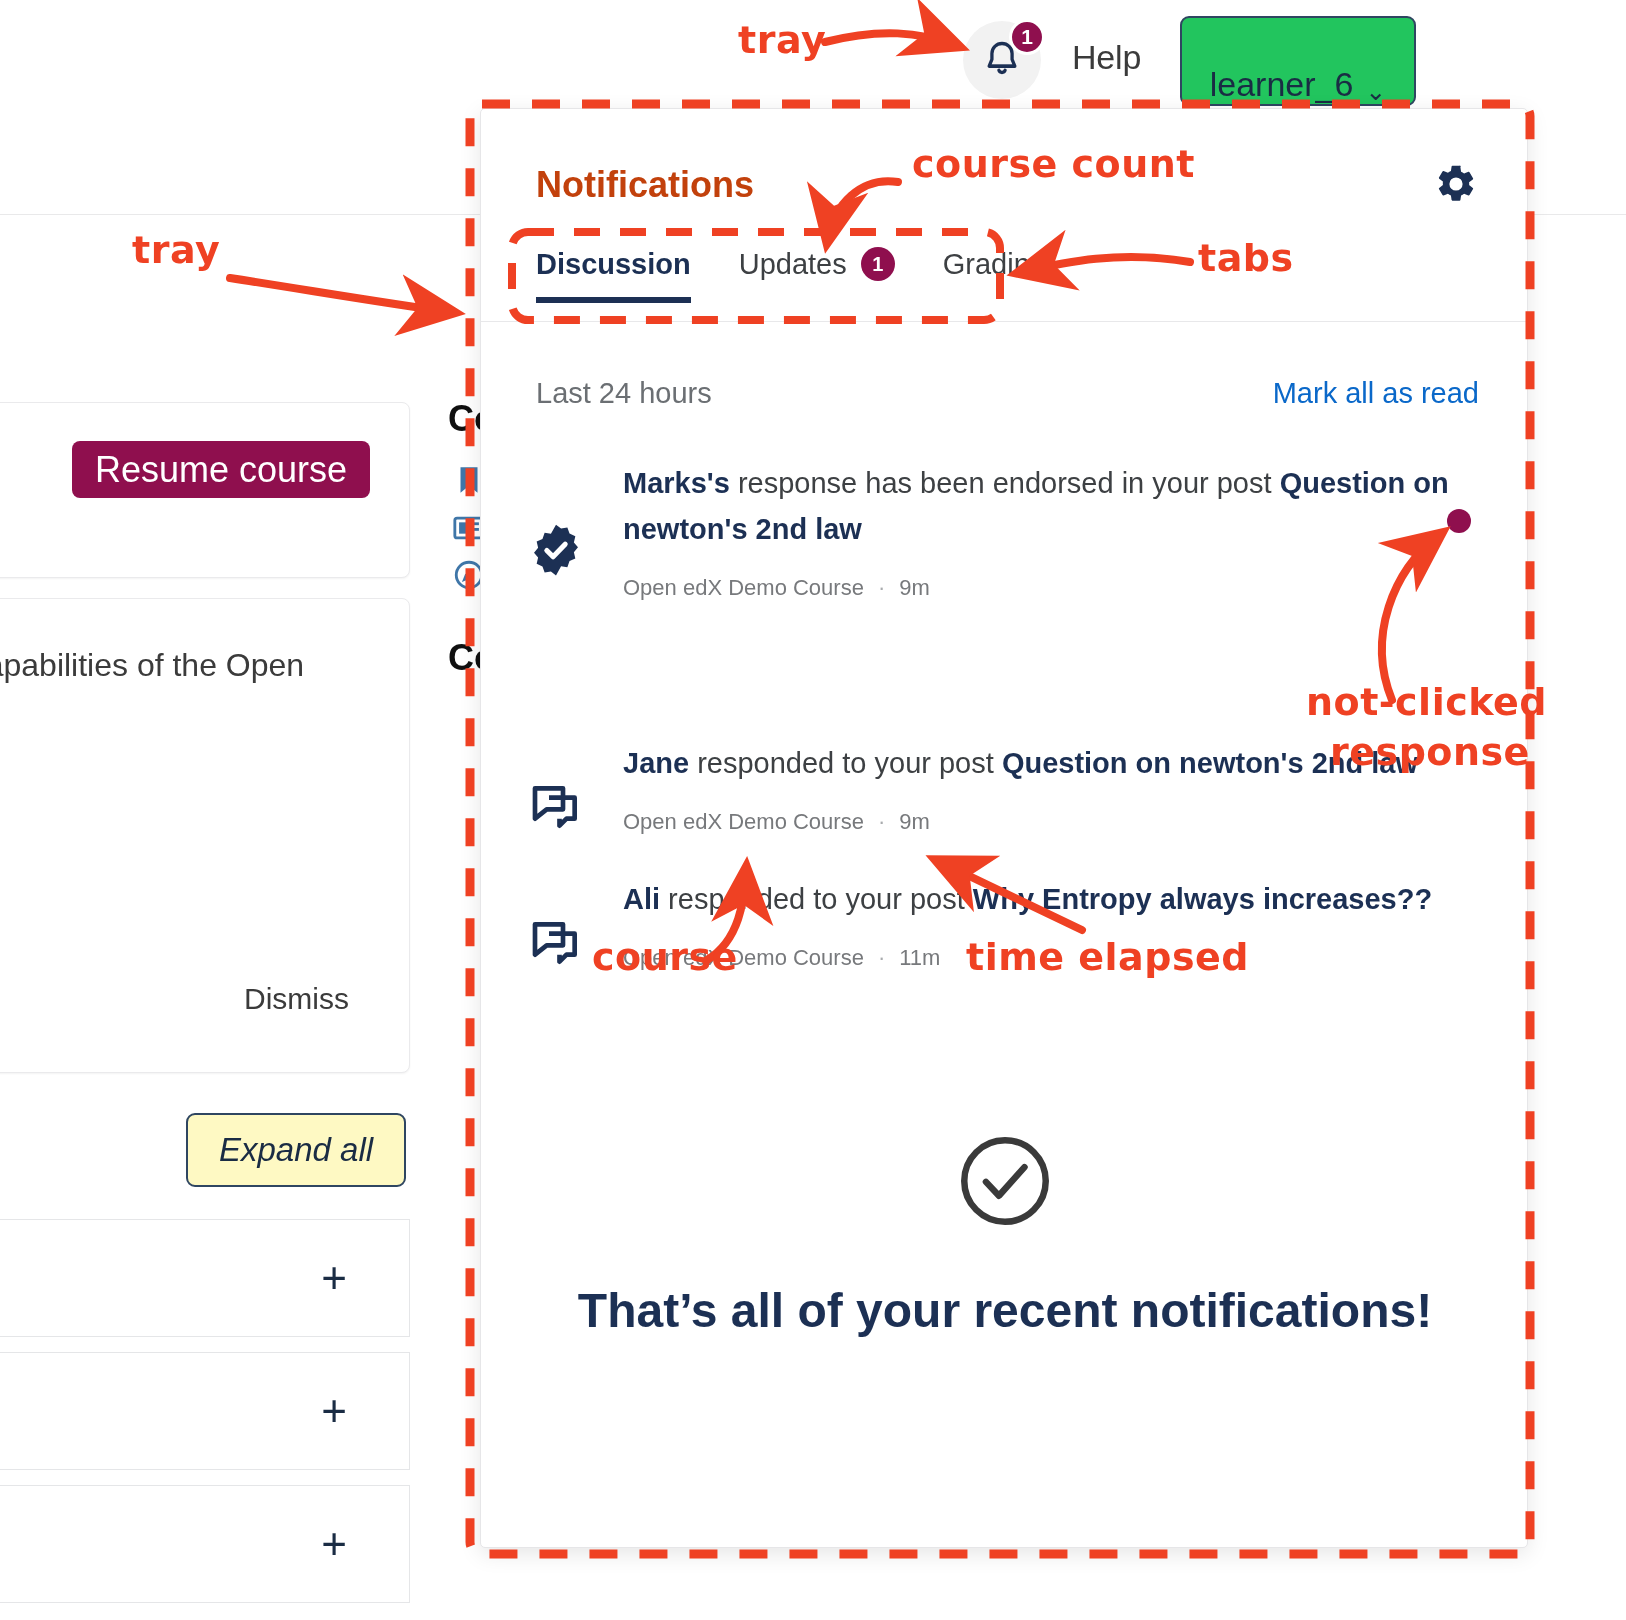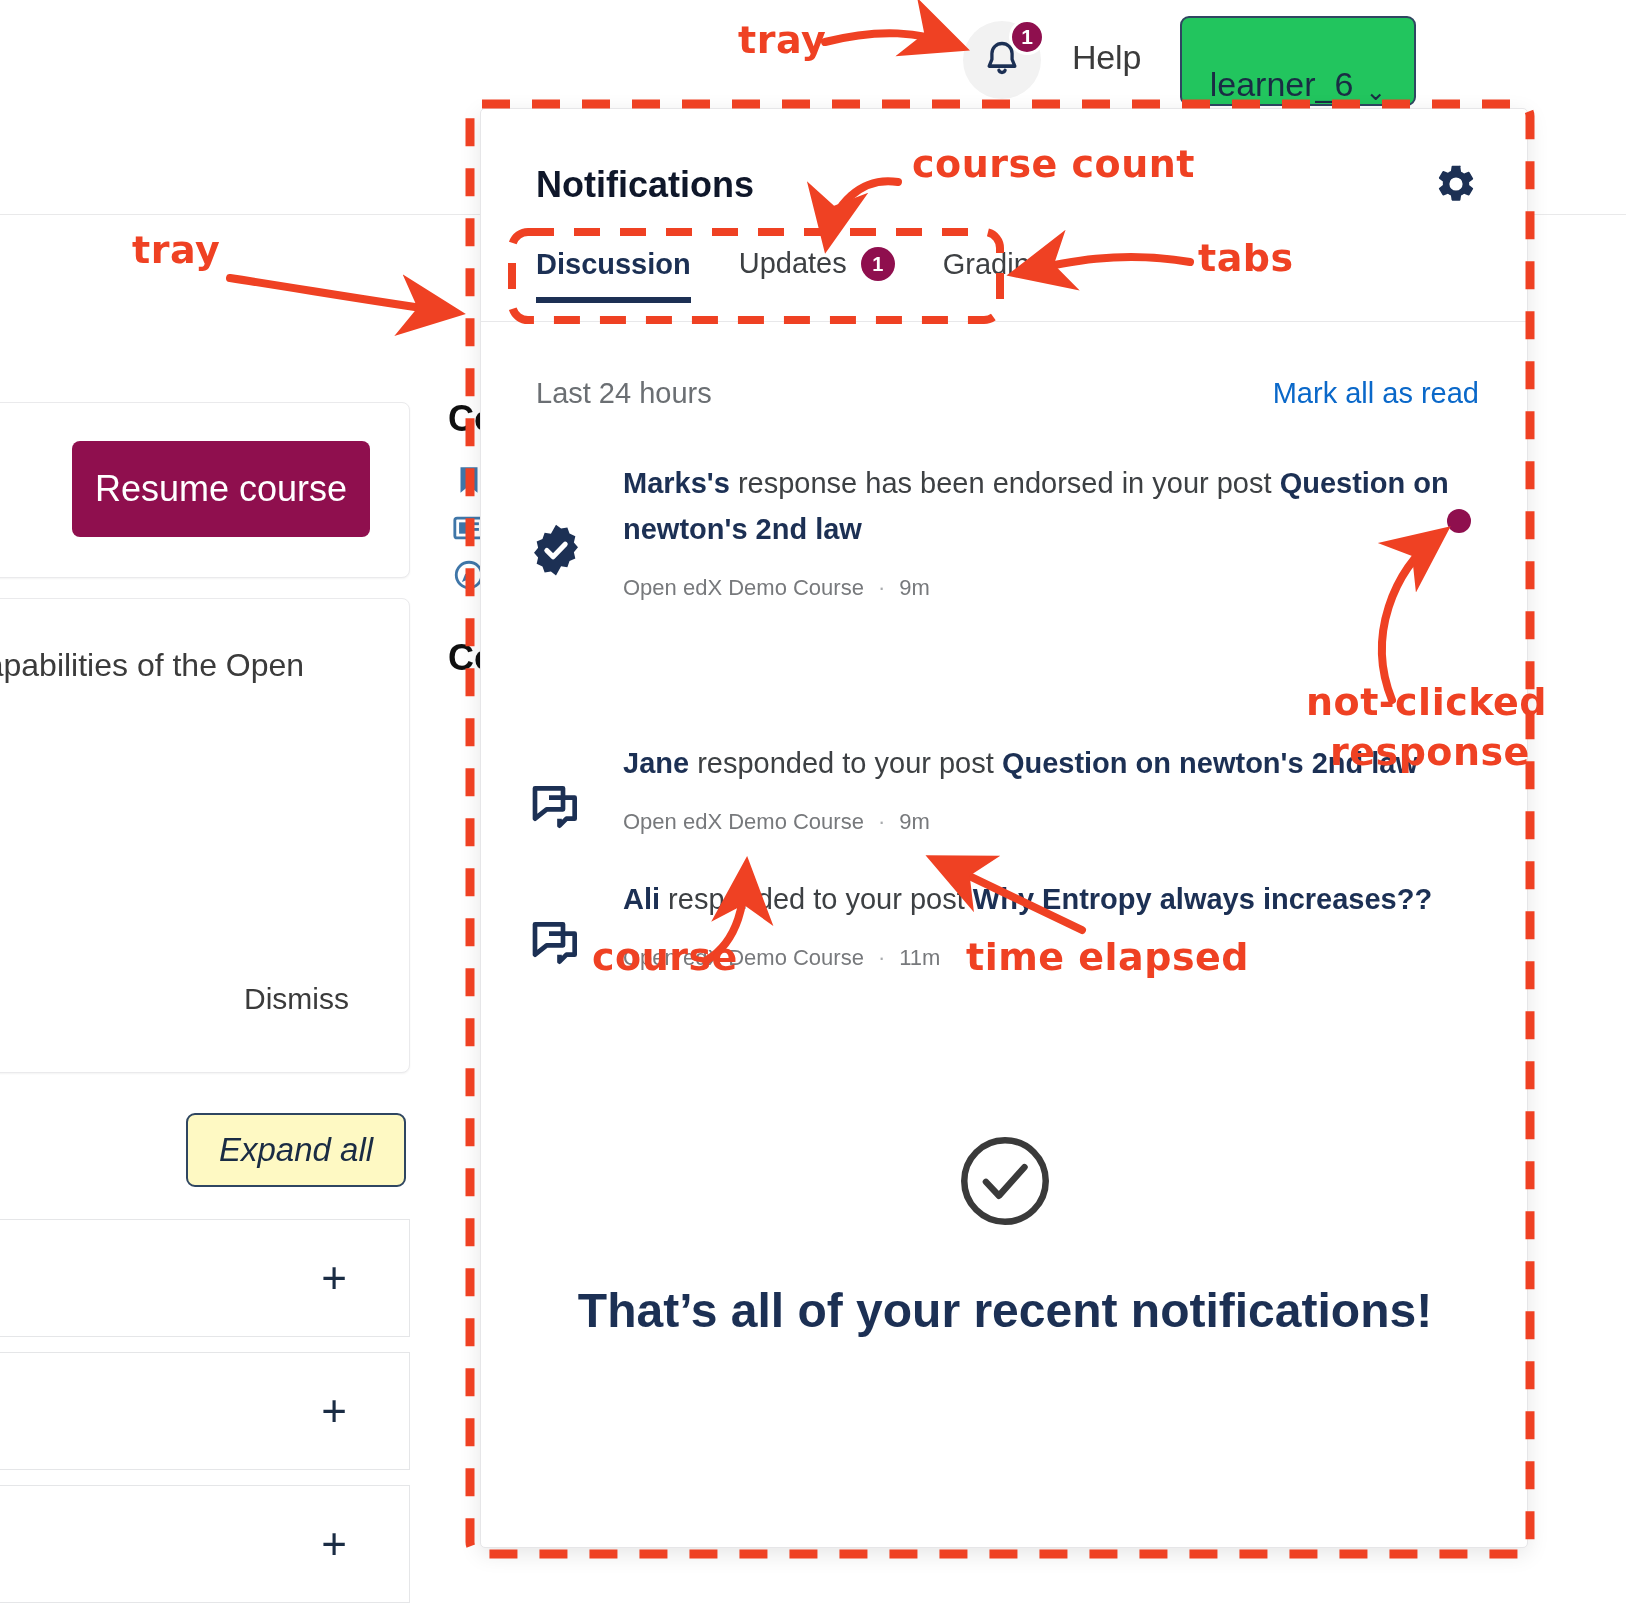--- a/index.html
+++ b/index.html
@@ -52,21 +52,21 @@
 
   .resume-card {
     position: absolute; left: -60px; top: 402px;
     width: 470px; height: 176px;
     background: #ffffff; border: 1px solid #eaeaec;
     border-radius: 8px;
     box-shadow: 0 1px 2px rgba(0,0,0,.05);
   }
   .resume-btn {
     position: absolute; left: 131px; top: 38px;
-    width: 298px; height: 96px;
+    width: 298px; height: 57px;
     background: #8f0f4e; color: #ffffff;
     border: none; border-radius: 8px;
     font-family: "Liberation Sans", sans-serif;
     font-size: 36px; cursor: pointer;
     display: flex; align-items: center; justify-content: center;
   }
 
   .welcome-card {
     position: absolute; left: -60px; top: 598px;
     width: 470px; height: 475px;
@@ -114,34 +114,34 @@
     position: absolute; left: 480px; top: 108px;
     width: 1048px; height: 1440px;
     background: #ffffff;
     border: 1px solid #e6e6e8;
     border-radius: 5px;
     box-shadow: 0 6px 22px rgba(0,0,0,.10);
     overflow: hidden;
   }
   .tray-title {
     position: absolute; left: 55px; top: 55px;
-    font-size: 36px; font-weight: 700; color: #0f172a;
+    font-size: 36px; font-weight: 700; color: #c2410c;
   }
   .gear-btn {
     position: absolute; right: 48px; top: 52px;
     width: 46px; height: 46px; cursor: pointer;
     display: flex; align-items: center; justify-content: center;
   }
   .tabs {
     position: absolute; left: 55px; top: 138px;
     display: flex; align-items: flex-end; gap: 48px;
   }
   .tab {
     font-size: 29px; color: #3d4043; padding-bottom: 16px;
-    cursor: pointer; display: flex; gap: 14px;
+    cursor: pointer; display: flex; align-items: center; gap: 14px;
     border-bottom: 6px solid transparent;
   }
   .tab.active { color: #1c3054; font-weight: 700; border-bottom-color: #1c3054; }
   .tab-badge {
     min-width: 34px; height: 34px; border-radius: 17px;
     background: #8f0f4e; color: #fff; font-size: 20px; font-weight: 700;
     display: flex; align-items: center; justify-content: center; padding: 0 8px;
   }
   .tabs-rule {
     position: absolute; left: 0; top: 212px; width: 1048px; height: 1px;

